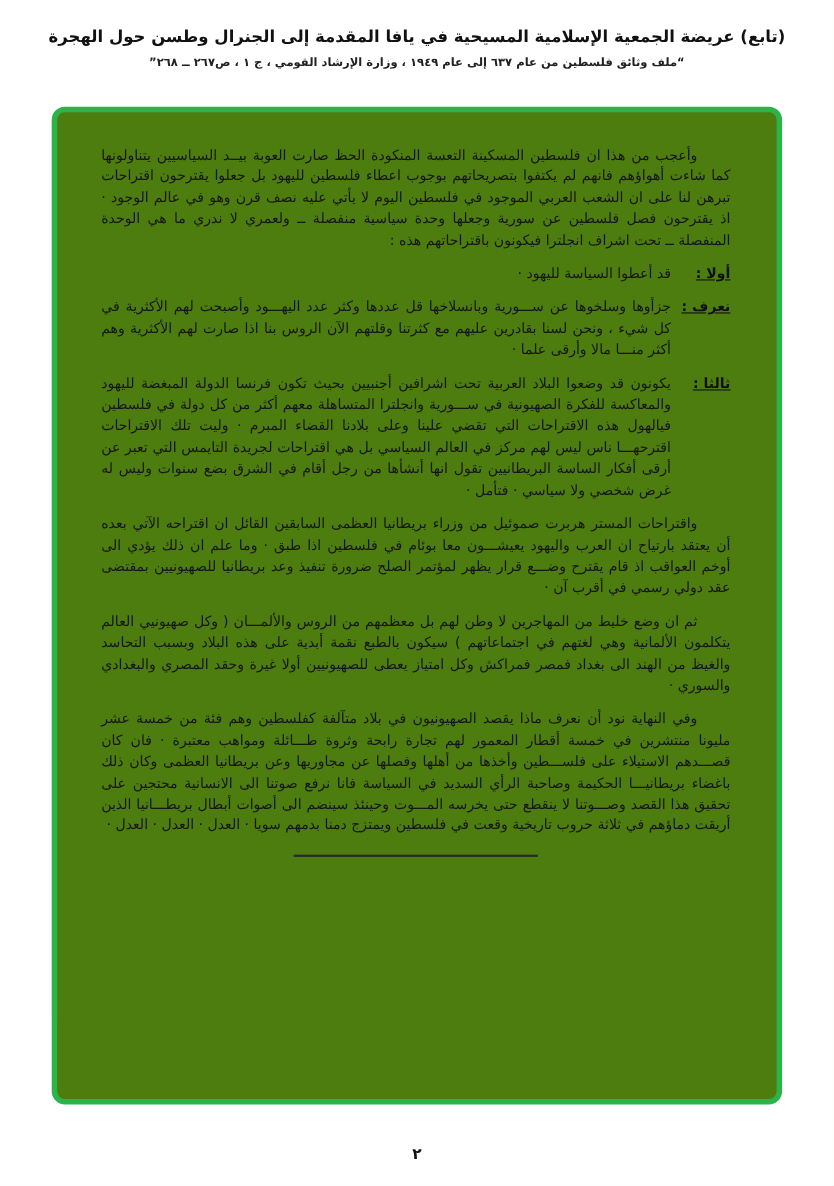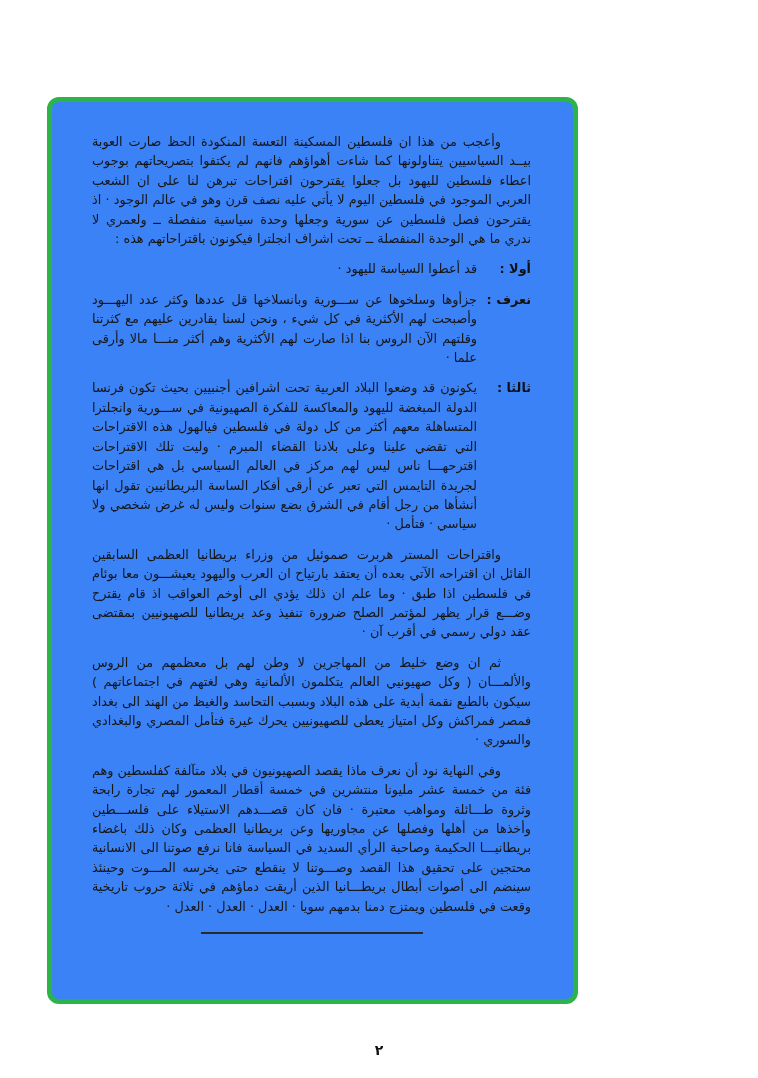--- a/index.html
+++ b/index.html
@@ -9,55 +9,59 @@
     font-family:"DejaVu Sans", sans-serif;
   }
   .page { position:relative; width:758px; height:1078px; background:#fff; color:#1b1b1b; }
 
   .header { position:absolute; top:24px; left:0; right:0; text-align:center; direction:rtl; }
   .title { font-size:15px; font-weight:bold; color:#111; }
   .citation { margin-top:9px; font-size:10.5px; font-weight:bold; color:#222; }
 
   .frame {
     position:absolute; top:97px; left:47px;
-    width:531px; height:907px;
+    width:664px; height:907px;
     border:5px solid #2cb34a; border-radius:12px;
     padding:30px 42px 28px 40px;
     direction:rtl; overflow:hidden;
-    background:#3b82f6;
+    background:#4d7c0f;
   }
   .para {
     font-size:12.8px; line-height:19.4px;
     text-align:justify; color:#161616;
     margin-bottom:11px;
   }
   .indent { text-indent:30px; }
 
   .item { display:flex; direction:rtl; margin-bottom:11px; }
   .item-label {
     flex:0 0 54px; font-weight:bold;
-    font-size:12.8px; line-height:19.4px; color:#111;
+    font-size:12.8px; line-height:19.4px; color:#111;text-decoration:underline;
   }
   .item-text {
     flex:1; font-size:12.8px; line-height:19.4px;
     text-align:justify; color:#161616;
   }
 
   .foot-rule { width:222px; margin:16px auto 0; border-top:2px solid #2a2a2a; }
 
   .page-number {
     position:absolute; top:1042px; left:0; right:0;
     text-align:center; font-size:14px; font-weight:bold; color:#111;
   }
 </style>
 </head>
 <body>
 
 <div class="page">
 
+  <header class="header">
+    <h1 class="title">(تابع) عريضة الجمعية الإسلامية المسيحية في يافا المقدمة إلى الجنرال وطسن حول الهجرة</h1>
+    <div class="citation">“ملف وثائق فلسطين من عام ٦٣٧ إلى عام ١٩٤٩ ، وزارة الإرشاد القومي ، ج ١ ، ص٢٦٧ ــ ٢٦٨”</div>
+  </header>
 
   <div class="frame" style="border-color: rgb(44, 179, 74);">
 
     <p class="para indent">وأعجب من هذا ان فلسطين المسكينة التعسة المنكودة الحظ صارت العوبة بيــد السياسيين يتناولونها كما شاءت أهواؤهم فانهم لم يكتفوا بتصريحاتهم بوجوب اعطاء فلسطين لليهود بل جعلوا يقترحون اقتراحات تبرهن لنا على ان الشعب العربي الموجود في فلسطين اليوم لا يأتي عليه نصف قرن وهو في عالم الوجود · اذ يقترحون فصل فلسطين عن سورية وجعلها وحدة سياسية منفصلة ــ ولعمري لا ندري ما هي الوحدة المنفصلة ــ تحت اشراف انجلترا فيكونون باقتراحاتهم هذه :</p>
 
     <div class="item">
       <span class="item-label">أولا :</span>
       <span class="item-text">قد أعطوا السياسة لليهود ·</span>
     </div>
 
@@ -66,21 +70,21 @@
       <span class="item-text">جزأوها وسلخوها عن ســـورية وبانسلاخها قل عددها وكثر عدد اليهـــود وأصبحت لهم الأكثرية في كل شيء ، ونحن لسنا بقادرين عليهم مع كثرتنا وقلتهم الآن الروس بنا اذا صارت لهم الأكثرية وهم أكثر منـــا مالا وأرقى علما ·</span>
     </div>
 
     <div class="item">
       <span class="item-label">ثالثا :</span>
       <span class="item-text">يكونون قد وضعوا البلاد العربية تحت اشرافين أجنبيين بحيث تكون فرنسا الدولة المبغضة لليهود والمعاكسة للفكرة الصهيونية في ســـورية وانجلترا المتساهلة معهم أكثر من كل دولة في فلسطين فيالهول هذه الاقتراحات التي تقضي علينا وعلى بلادنا القضاء المبرم · وليت تلك الاقتراحات اقترحهـــا ناس ليس لهم مركز في العالم السياسي بل هي اقتراحات لجريدة التايمس التي تعبر عن أرقى أفكار الساسة البريطانيين تقول انها أنشأها من رجل أقام في الشرق بضع سنوات وليس له غرض شخصي ولا سياسي · فتأمل ·</span>
     </div>
 
     <p class="para indent">واقتراحات المستر هربرت صموئيل من وزراء بريطانيا العظمى السابقين القائل ان اقتراحه الآتي بعده أن يعتقد بارتياح ان العرب واليهود يعيشـــون معا بوئام في فلسطين اذا طبق · وما علم ان ذلك يؤدي الى أوخم العواقب اذ قام يقترح وضـــع قرار يظهر لمؤتمر الصلح ضرورة تنفيذ وعد بريطانيا للصهيونيين بمقتضى عقد دولي رسمي في أقرب آن ·</p>
 
-    <p class="para indent">ثم ان وضع خليط من المهاجرين لا وطن لهم بل معظمهم من الروس والألمـــان ( وكل صهيونيي العالم يتكلمون الألمانية وهي لغتهم في اجتماعاتهم ) سيكون بالطبع نقمة أبدية على هذه البلاد وبسبب التحاسد والغيظ من الهند الى بغداد فمصر فمراكش وكل امتياز يعطى للصهيونيين يحرك غيرة فتأمل المصري والبغدادي والسوري ·</p>
+    <p class="para indent">ثم ان وضع خليط من المهاجرين لا وطن لهم بل معظمهم من الروس والألمـــان ( وكل صهيونيي العالم يتكلمون الألمانية وهي لغتهم في اجتماعاتهم ) سيكون بالطبع نقمة أبدية على هذه البلاد وبسبب التحاسد والغيظ من الهند الى بغداد فمصر فمراكش وكل امتياز يعطى للصهيونيين أولا غيرة وحقد المصري والبغدادي والسوري ·</p>
 
     <p class="para indent">وفي النهاية نود أن نعرف ماذا يقصد الصهيونيون في بلاد متآلفة كفلسطين وهم فئة من خمسة عشر مليونا منتشرين في خمسة أقطار المعمور لهم تجارة رابحة وثروة طـــائلة ومواهب معتبرة · فان كان قصـــدهم الاستيلاء على فلســـطين وأخذها من أهلها وفصلها عن مجاوريها وعن بريطانيا العظمى وكان ذلك باغضاء بريطانيـــا الحكيمة وصاحبة الرأي السديد في السياسة فانا نرفع صوتنا الى الانسانية محتجين على تحقيق هذا القصد وصـــوتنا لا ينقطع حتى يخرسه المـــوت وحينئذ سينضم الى أصوات أبطال بريطـــانيا الذين أريقت دماؤهم في ثلاثة حروب تاريخية وقعت في فلسطين ويمتزج دمنا بدمهم سويا · العدل · العدل · العدل ·</p>
 
     <div class="foot-rule"></div>
 
   </div>
 
   <div class="page-number">٢</div>
 
 </div>

